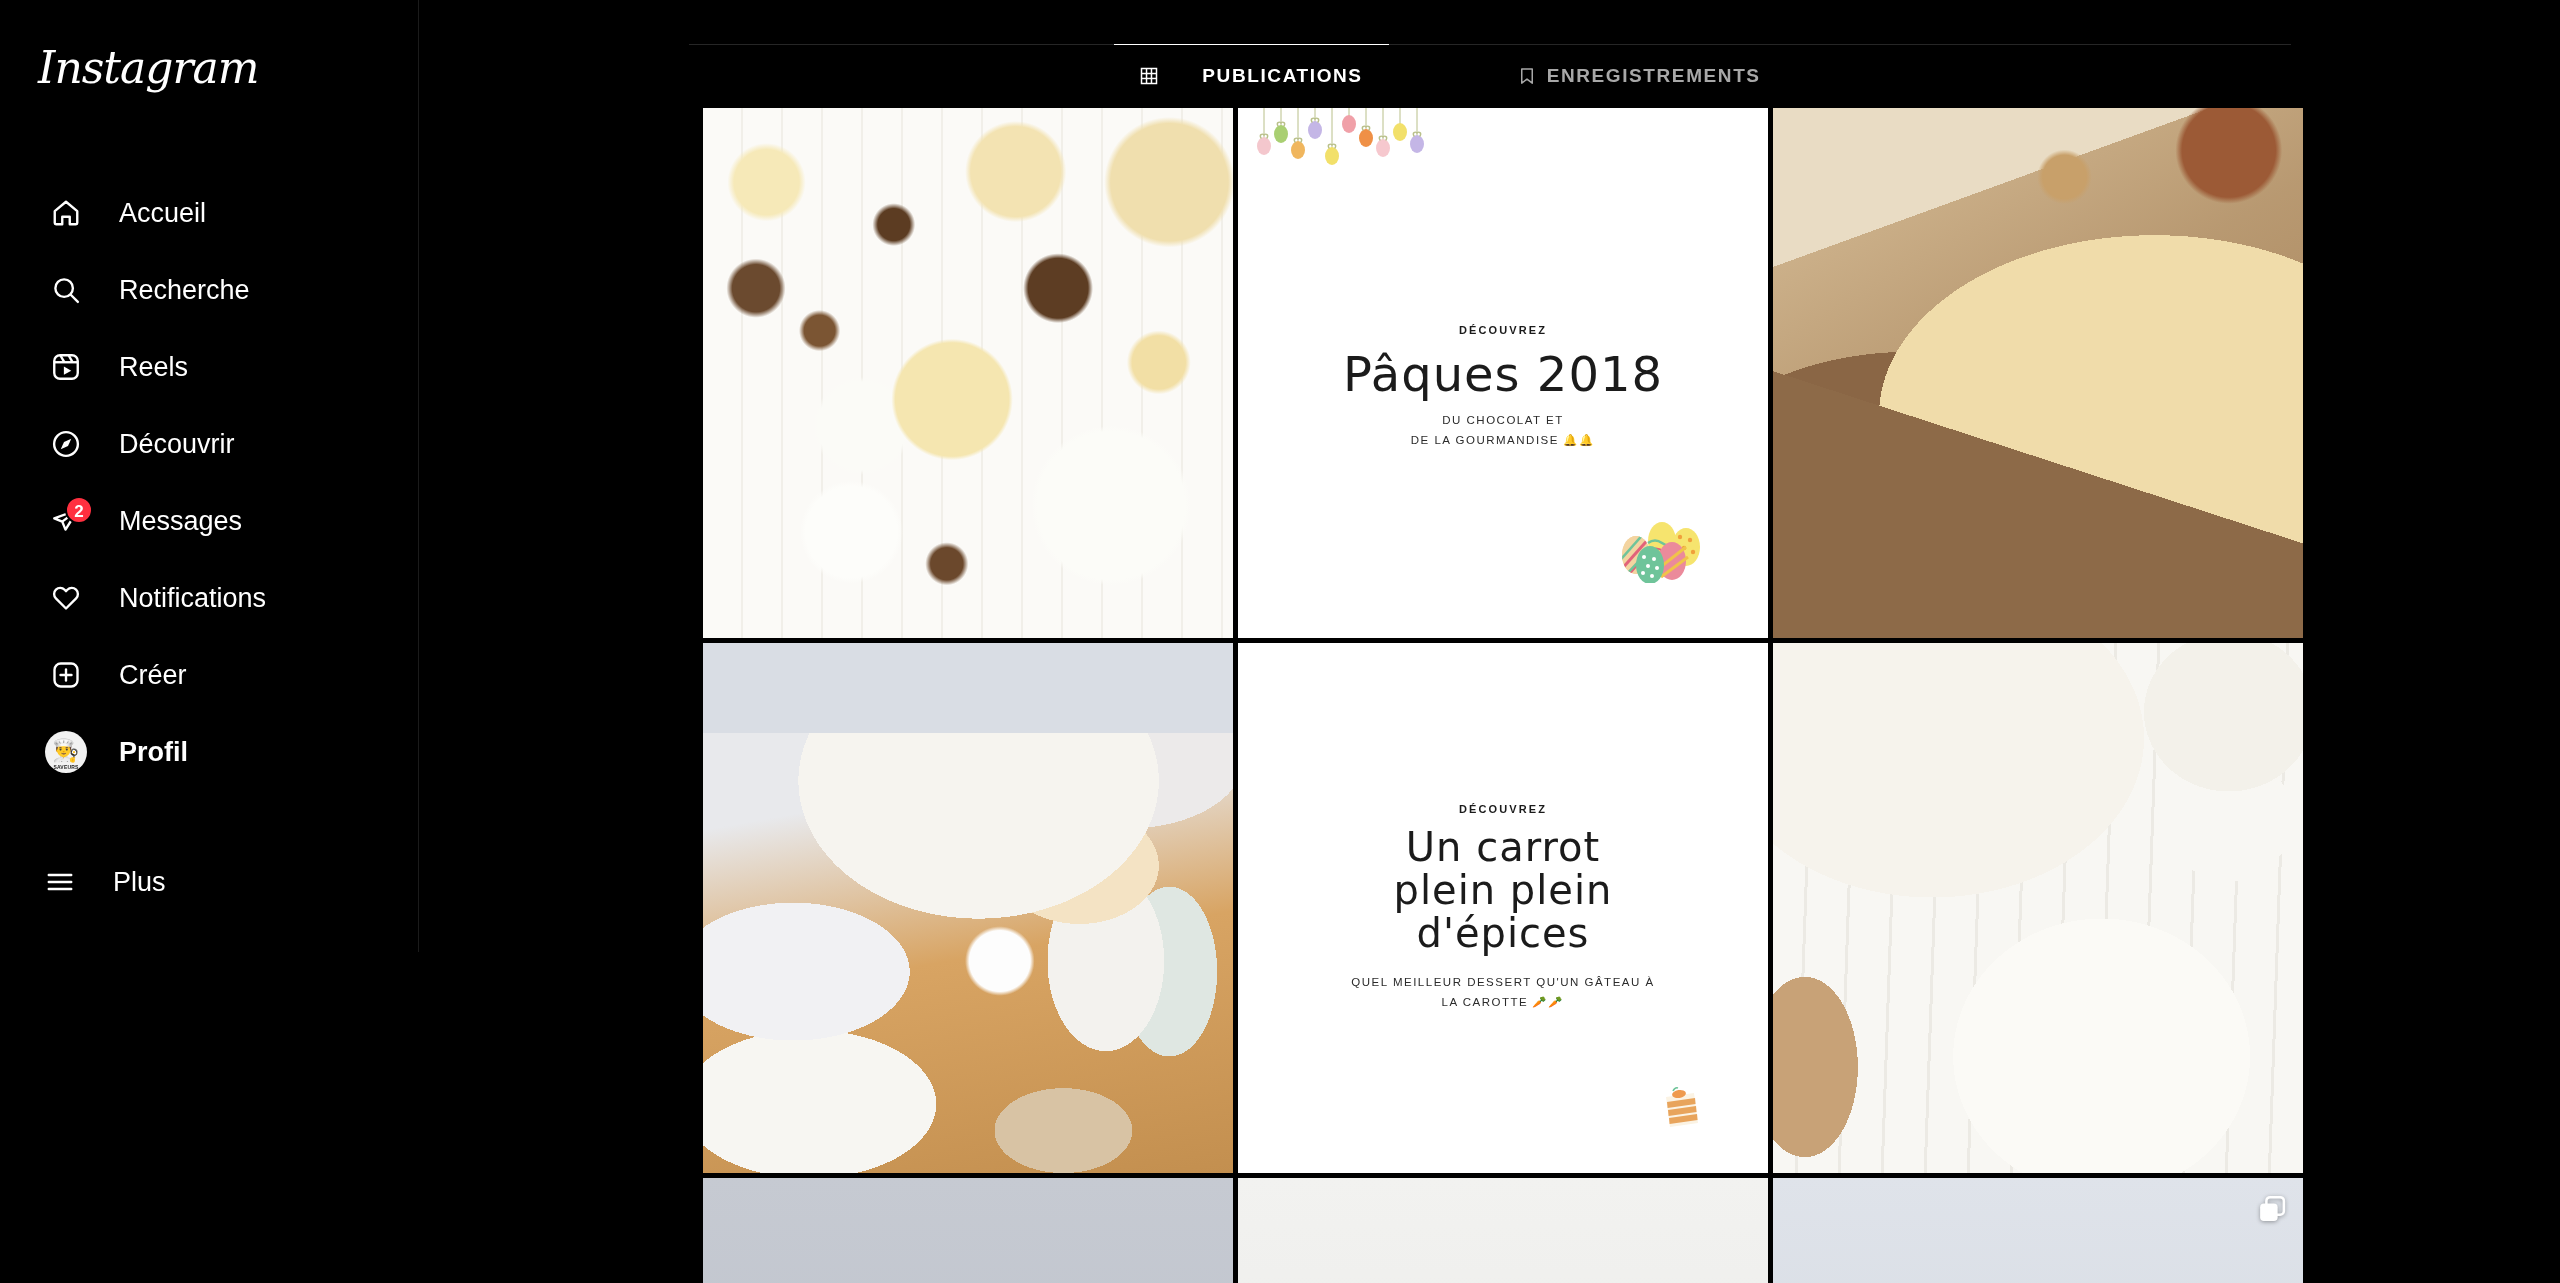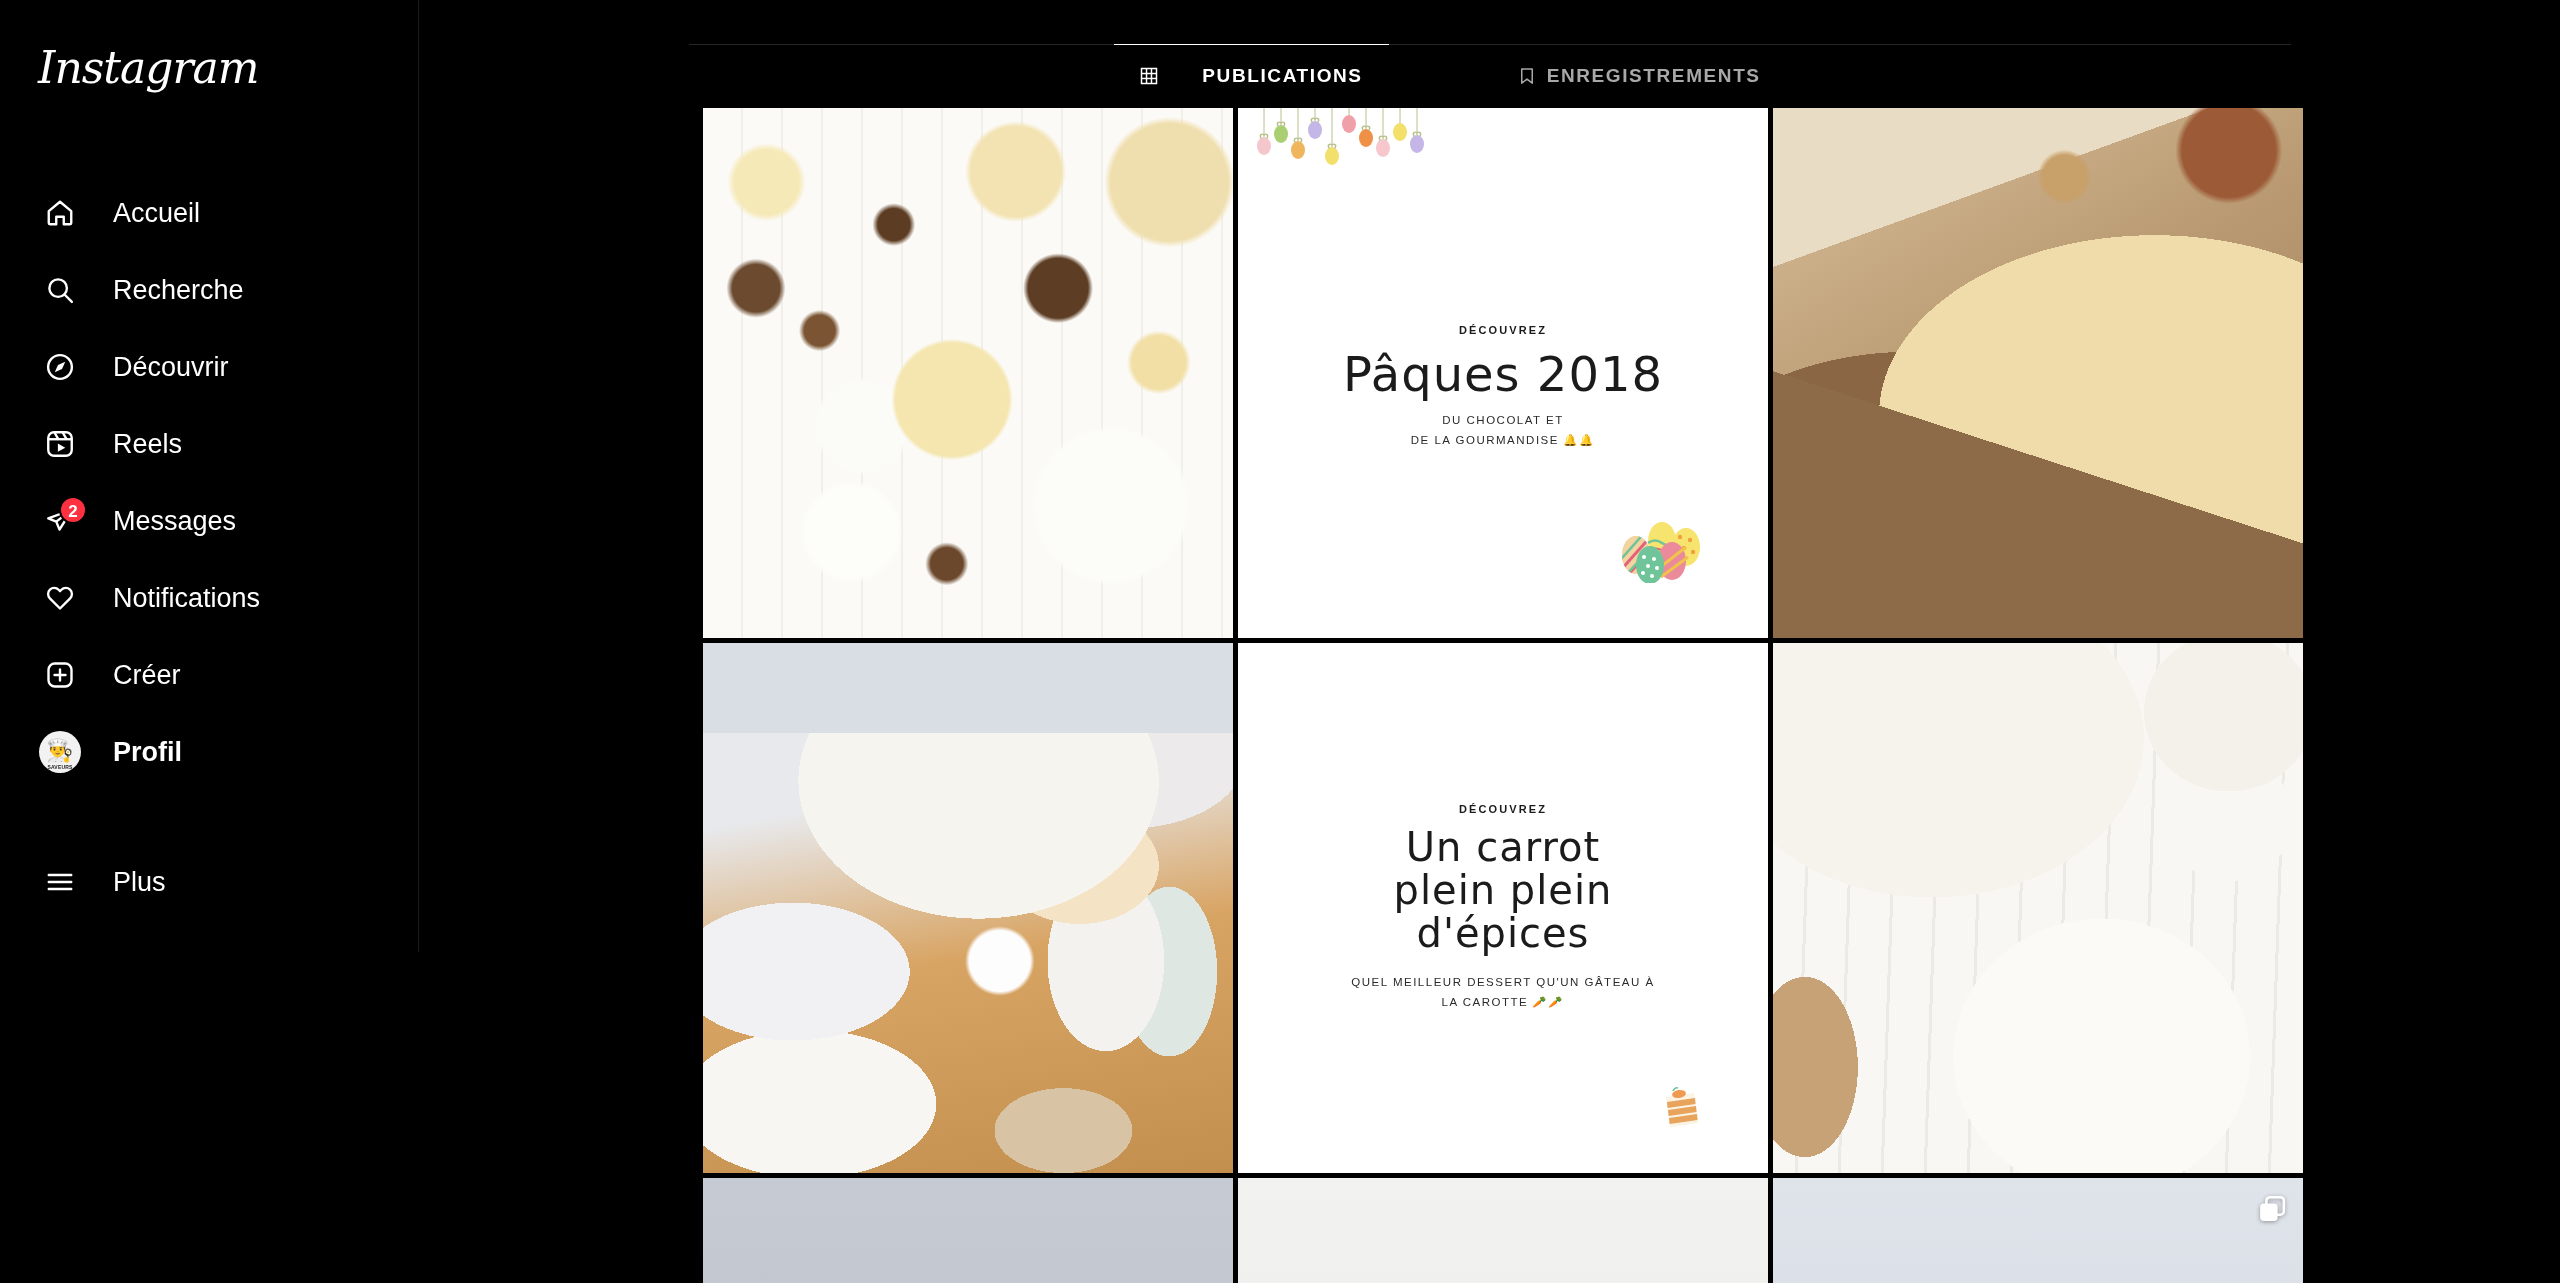--- a/index.html
+++ b/index.html
@@ -18,21 +18,21 @@
     background:#000; border-right:1px solid #1b1b1b;
     position:relative; padding:0 24px;
   }
   .logo {
     position:absolute; left:38px; top:46px;
     font-family:"DejaVu Serif", serif;
     font-style:italic; font-weight:400;
     font-size:44px; letter-spacing:-1px; color:#fff;
     line-height:1;
   }
-  .nav { position:absolute; left:0; top:168px; width:419px; }
+  .nav { position:absolute; left:6px; top:168px; width:419px; }
   .nav-item {
     display:flex; align-items:center;
     height:64px; margin:13px 0;
     padding-left:38px; color:#fff;
     cursor:pointer; position:relative;
     border-radius:22px;
   }
   .nav-ico {
     width:44px; height:44px; flex:0 0 44px;
     display:flex; align-items:center; justify-content:center;
@@ -251,38 +251,38 @@
             <circle cx="10.5" cy="10.5" r="7"></circle>
               <line x1="16" y1="16" x2="21.5" y2="21.5"></line>
           </svg>
         </span>
         <span class="nav-label">Recherche</span>
       </div>
 
       <div class="nav-item">
         <span class="nav-ico">
           <svg width="30" height="30" viewBox="0 0 24 24" fill="none" stroke="#fff" stroke-width="1.9" stroke-linejoin="round">
-            <circle cx="12" cy="12" r="9.5"></circle>
-            <polygon points="16.2,7.8 10.4,10.4 7.8,16.2 13.6,13.6" fill="#fff" stroke="none"></polygon>
-          </svg>
-        </span>
-        <span class="nav-label">Découvrir</span>
-      </div>
-
-      <div class="nav-item">
-        <span class="nav-ico">
-          <svg width="30" height="30" viewBox="0 0 24 24" fill="none" stroke="#fff" stroke-width="1.9" stroke-linejoin="round">
             <rect x="2.6" y="2.6" width="18.8" height="18.8" rx="4.6"></rect>
             <line x1="2.8" y1="8.2" x2="21.2" y2="8.2"></line>
             <line x1="7.6" y1="2.8" x2="10.6" y2="8.1"></line>
             <line x1="14.2" y1="2.8" x2="17.2" y2="8.1"></line>
             <polygon points="10.3,11.6 16.2,14.9 10.3,18.2" fill="#fff" stroke="none"></polygon>
           </svg>
         </span>
         <span class="nav-label">Reels</span>
+      </div>
+
+      <div class="nav-item">
+        <span class="nav-ico">
+          <svg width="30" height="30" viewBox="0 0 24 24" fill="none" stroke="#fff" stroke-width="1.9" stroke-linejoin="round">
+            <circle cx="12" cy="12" r="9.5"></circle>
+            <polygon points="16.2,7.8 10.4,10.4 7.8,16.2 13.6,13.6" fill="#fff" stroke="none"></polygon>
+          </svg>
+        </span>
+        <span class="nav-label">Découvrir</span>
       </div>
 
       <div class="nav-item">
         <span class="nav-ico">
           <svg width="30" height="30" viewBox="0 0 24 24" fill="none" stroke="#fff" stroke-width="1.9" stroke-linejoin="round">
             <path d="M21.5 3 2.6 9.9l6.4 2.6 2.6 6.4z"></path>
             <path d="M21.5 3 9 12.5"></path>
           </svg>
           <span class="badge">2</span>
         </span>

